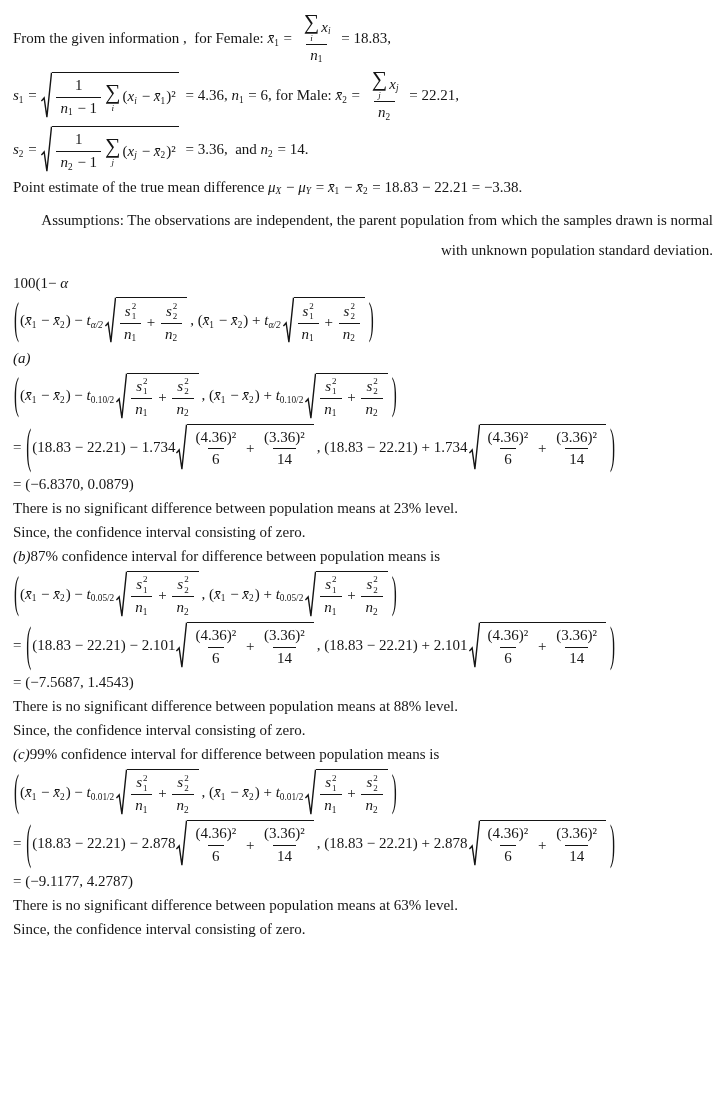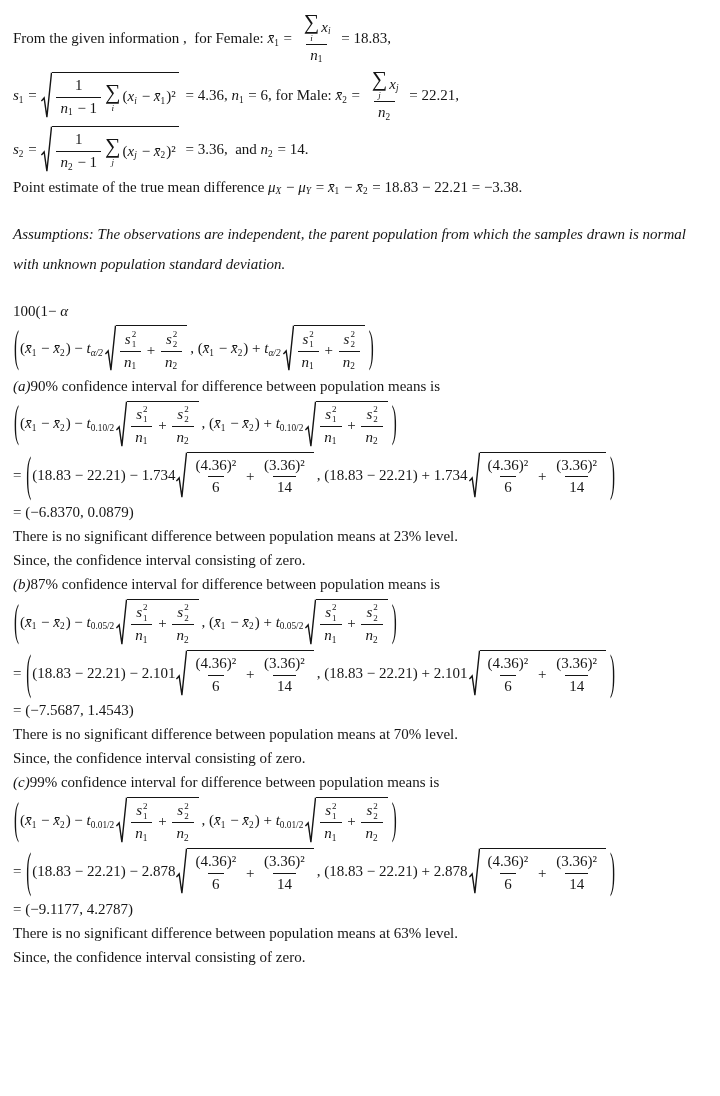--- a/index.html
+++ b/index.html
@@ -5,23 +5,23 @@
   html,body{margin:0;padding:0;}
   body{
     width:720px;height:1096px;overflow:hidden;
     background:#ffffff;color:#151515;
     font-family:"Liberation Serif","DejaVu Serif",serif;
     font-size:15px;
   }
   .doc{padding:8px 6px 0 13px;}
   .line{
     display:flex;align-items:center;white-space:pre;
-    margin:4px 0;line-height:1.3;min-height:20px;
+    margin:4px 0;line-height:1.3;min-height:20px;text-align:right;
   }
-  .line.wrap{display:block;white-space:normal;line-height:2.0;max-width:700px;margin:22px 0;font-style:italic;}
+  .line.wrap{display:block;white-space:normal;line-height:2.0;max-width:700px;margin:8px 0;}
   .it{font-style:italic;}
   .txt{display:inline-block;}
   
   .sb{font-size:.62em;display:inline-block;transform:translateY(.42em);padding:0 1px 0 0;}
   
   .f{display:inline-flex;flex-direction:column;align-items:center;vertical-align:middle;margin:0 2px;}
   .fn,.fd{display:flex;align-items:center;justify-content:center;padding:0 4px;white-space:pre;}
   .fd{border-top:1px solid #151515;margin-top:1px;padding-top:1px;}
   
   .root{display:inline-flex;align-items:stretch;margin:0 3px 0 1px;}
@@ -50,21 +50,21 @@
           <path d="M0.5 37 L4 33 L7.5 57.5 L13.4 0.8" fill="none" stroke="#151515" stroke-width="1.4" vector-effect="non-scaling-stroke"></path>
         </svg><span class="rc"><span class="f"><span class="fn"><span class="txt">1</span></span><span class="fd"><span class="it">n</span><span class="sb">2</span><span class="txt"> − 1</span></span></span><span class="sum"><span class="sig">∑</span><span class="ssb">j</span></span><span class="txt">(</span><span class="it">x</span><span class="sb it">j</span><span class="txt"> − </span><span class="it">x̄</span><span class="sb">2</span><span class="txt">)²</span></span></span><span class="txt"> = 3.36,  and </span><span class="it">n</span><span class="sb">2</span><span class="txt"> = 14.</span></div>
     <div class="line"><span class="txt">Point estimate of the true mean difference </span><span class="it">μ</span><span class="sb it">X</span><span class="txt"> − </span><span class="it">μ</span><span class="sb it">Y</span><span class="txt"> = </span><span class="it">x̄</span><span class="sb">1</span><span class="txt"> − </span><span class="it">x̄</span><span class="sb">2</span><span class="txt"> = 18.83 − 22.21 = −3.38.</span></div>
     <div class="line wrap"><span class="txt">Assumptions: The observations are independent, the parent population from which the samples drawn is normal with unknown population standard deviation.</span></div>
     <div class="line"><span class="txt">100(1− </span><span class="it">α</span></div>
     <div class="line"><span class="big" style="transform: scaleY(2.9);">(</span><span class="txt">(</span><span class="it">x̄</span><span class="sb">1</span><span class="txt"> − </span><span class="it">x̄</span><span class="sb">2</span><span class="txt">) − </span><span class="it">t</span><span class="sb it">α/2</span><span class="root"><svg class="radsvg" viewBox="0 0 14 60" preserveAspectRatio="none">
           <path d="M0.5 37 L4 33 L7.5 57.5 L13.4 0.8" fill="none" stroke="#151515" stroke-width="1.4" vector-effect="non-scaling-stroke"></path>
         </svg><span class="rc"><span class="f"><span class="fn"><span class="scr"><span class="b">s</span><span class="st"><span>2</span><span>1</span></span></span></span><span class="fd"><span class="it">n</span><span class="sb">1</span></span></span><span class="txt"> + </span><span class="f"><span class="fn"><span class="scr"><span class="b">s</span><span class="st"><span>2</span><span>2</span></span></span></span><span class="fd"><span class="it">n</span><span class="sb">2</span></span></span></span></span><span class="txt">, (</span><span class="it">x̄</span><span class="sb">1</span><span class="txt"> − </span><span class="it">x̄</span><span class="sb">2</span><span class="txt">) + </span><span class="it">t</span><span class="sb it">α/2</span><span class="root"><svg class="radsvg" viewBox="0 0 14 60" preserveAspectRatio="none">
           <path d="M0.5 37 L4 33 L7.5 57.5 L13.4 0.8" fill="none" stroke="#151515" stroke-width="1.4" vector-effect="non-scaling-stroke"></path>
         </svg><span class="rc"><span class="f"><span class="fn"><span class="scr"><span class="b">s</span><span class="st"><span>2</span><span>1</span></span></span></span><span class="fd"><span class="it">n</span><span class="sb">1</span></span></span><span class="txt"> + </span><span class="f"><span class="fn"><span class="scr"><span class="b">s</span><span class="st"><span>2</span><span>2</span></span></span></span><span class="fd"><span class="it">n</span><span class="sb">2</span></span></span></span></span><span class="big" style="transform: scaleY(2.9);">)</span></div>
-    <div class="line"><span class="it">(a)</span><span class="txt">90% confidence interval for difference between population means is</span></div>
+    <div class="line"><span class="it">(a)</span></div>
     <div class="line"><span class="big" style="transform: scaleY(2.9);">(</span><span class="txt">(</span><span class="it">x̄</span><span class="sb">1</span><span class="txt"> − </span><span class="it">x̄</span><span class="sb">2</span><span class="txt">) − </span><span class="it">t</span><span class="sb">0.10/2</span><span class="root"><svg class="radsvg" viewBox="0 0 14 60" preserveAspectRatio="none">
           <path d="M0.5 37 L4 33 L7.5 57.5 L13.4 0.8" fill="none" stroke="#151515" stroke-width="1.4" vector-effect="non-scaling-stroke"></path>
         </svg><span class="rc"><span class="f"><span class="fn"><span class="scr"><span class="b">s</span><span class="st"><span>2</span><span>1</span></span></span></span><span class="fd"><span class="it">n</span><span class="sb">1</span></span></span><span class="txt"> + </span><span class="f"><span class="fn"><span class="scr"><span class="b">s</span><span class="st"><span>2</span><span>2</span></span></span></span><span class="fd"><span class="it">n</span><span class="sb">2</span></span></span></span></span><span class="txt">, (</span><span class="it">x̄</span><span class="sb">1</span><span class="txt"> − </span><span class="it">x̄</span><span class="sb">2</span><span class="txt">) + </span><span class="it">t</span><span class="sb">0.10/2</span><span class="root"><svg class="radsvg" viewBox="0 0 14 60" preserveAspectRatio="none">
           <path d="M0.5 37 L4 33 L7.5 57.5 L13.4 0.8" fill="none" stroke="#151515" stroke-width="1.4" vector-effect="non-scaling-stroke"></path>
         </svg><span class="rc"><span class="f"><span class="fn"><span class="scr"><span class="b">s</span><span class="st"><span>2</span><span>1</span></span></span></span><span class="fd"><span class="it">n</span><span class="sb">1</span></span></span><span class="txt"> + </span><span class="f"><span class="fn"><span class="scr"><span class="b">s</span><span class="st"><span>2</span><span>2</span></span></span></span><span class="fd"><span class="it">n</span><span class="sb">2</span></span></span></span></span><span class="big" style="transform: scaleY(2.9);">)</span></div>
     <div class="line"><span class="txt">= </span><span class="big" style="transform: scaleY(3.3);">(</span><span class="txt">(18.83 − 22.21) − 1.734</span><span class="root"><svg class="radsvg" viewBox="0 0 14 60" preserveAspectRatio="none">
           <path d="M0.5 37 L4 33 L7.5 57.5 L13.4 0.8" fill="none" stroke="#151515" stroke-width="1.4" vector-effect="non-scaling-stroke"></path>
         </svg><span class="rc"><span class="f"><span class="fn"><span class="txt">(4.36)²</span></span><span class="fd"><span class="txt">6</span></span></span><span class="txt"> + </span><span class="f"><span class="fn"><span class="txt">(3.36)²</span></span><span class="fd"><span class="txt">14</span></span></span></span></span><span class="txt">, (18.83 − 22.21) + 1.734</span><span class="root"><svg class="radsvg" viewBox="0 0 14 60" preserveAspectRatio="none">
           <path d="M0.5 37 L4 33 L7.5 57.5 L13.4 0.8" fill="none" stroke="#151515" stroke-width="1.4" vector-effect="non-scaling-stroke"></path>
         </svg><span class="rc"><span class="f"><span class="fn"><span class="txt">(4.36)²</span></span><span class="fd"><span class="txt">6</span></span></span><span class="txt"> + </span><span class="f"><span class="fn"><span class="txt">(3.36)²</span></span><span class="fd"><span class="txt">14</span></span></span></span></span><span class="big" style="transform: scaleY(3.3);">)</span></div>
@@ -76,21 +76,21 @@
           <path d="M0.5 37 L4 33 L7.5 57.5 L13.4 0.8" fill="none" stroke="#151515" stroke-width="1.4" vector-effect="non-scaling-stroke"></path>
         </svg><span class="rc"><span class="f"><span class="fn"><span class="scr"><span class="b">s</span><span class="st"><span>2</span><span>1</span></span></span></span><span class="fd"><span class="it">n</span><span class="sb">1</span></span></span><span class="txt"> + </span><span class="f"><span class="fn"><span class="scr"><span class="b">s</span><span class="st"><span>2</span><span>2</span></span></span></span><span class="fd"><span class="it">n</span><span class="sb">2</span></span></span></span></span><span class="txt">, (</span><span class="it">x̄</span><span class="sb">1</span><span class="txt"> − </span><span class="it">x̄</span><span class="sb">2</span><span class="txt">) + </span><span class="it">t</span><span class="sb">0.05/2</span><span class="root"><svg class="radsvg" viewBox="0 0 14 60" preserveAspectRatio="none">
           <path d="M0.5 37 L4 33 L7.5 57.5 L13.4 0.8" fill="none" stroke="#151515" stroke-width="1.4" vector-effect="non-scaling-stroke"></path>
         </svg><span class="rc"><span class="f"><span class="fn"><span class="scr"><span class="b">s</span><span class="st"><span>2</span><span>1</span></span></span></span><span class="fd"><span class="it">n</span><span class="sb">1</span></span></span><span class="txt"> + </span><span class="f"><span class="fn"><span class="scr"><span class="b">s</span><span class="st"><span>2</span><span>2</span></span></span></span><span class="fd"><span class="it">n</span><span class="sb">2</span></span></span></span></span><span class="big" style="transform: scaleY(2.9);">)</span></div>
     <div class="line"><span class="txt">= </span><span class="big" style="transform: scaleY(3.3);">(</span><span class="txt">(18.83 − 22.21) − 2.101</span><span class="root"><svg class="radsvg" viewBox="0 0 14 60" preserveAspectRatio="none">
           <path d="M0.5 37 L4 33 L7.5 57.5 L13.4 0.8" fill="none" stroke="#151515" stroke-width="1.4" vector-effect="non-scaling-stroke"></path>
         </svg><span class="rc"><span class="f"><span class="fn"><span class="txt">(4.36)²</span></span><span class="fd"><span class="txt">6</span></span></span><span class="txt"> + </span><span class="f"><span class="fn"><span class="txt">(3.36)²</span></span><span class="fd"><span class="txt">14</span></span></span></span></span><span class="txt">, (18.83 − 22.21) + 2.101</span><span class="root"><svg class="radsvg" viewBox="0 0 14 60" preserveAspectRatio="none">
           <path d="M0.5 37 L4 33 L7.5 57.5 L13.4 0.8" fill="none" stroke="#151515" stroke-width="1.4" vector-effect="non-scaling-stroke"></path>
         </svg><span class="rc"><span class="f"><span class="fn"><span class="txt">(4.36)²</span></span><span class="fd"><span class="txt">6</span></span></span><span class="txt"> + </span><span class="f"><span class="fn"><span class="txt">(3.36)²</span></span><span class="fd"><span class="txt">14</span></span></span></span></span><span class="big" style="transform: scaleY(3.3);">)</span></div>
     <div class="line"><span class="txt">= (−7.5687, 1.4543)</span></div>
-    <div class="line"><span class="txt">There is no significant difference between population means at 70% level.</span></div>
+    <div class="line"><span class="txt">There is no significant difference between population means at 88% level.</span></div>
     <div class="line"><span class="txt">Since, the confidence interval consisting of zero.</span></div>
     <div class="line"><span class="it">(c)</span><span class="txt">99% confidence interval for difference between population means is</span></div>
     <div class="line"><span class="big" style="transform: scaleY(2.9);">(</span><span class="txt">(</span><span class="it">x̄</span><span class="sb">1</span><span class="txt"> − </span><span class="it">x̄</span><span class="sb">2</span><span class="txt">) − </span><span class="it">t</span><span class="sb">0.01/2</span><span class="root"><svg class="radsvg" viewBox="0 0 14 60" preserveAspectRatio="none">
           <path d="M0.5 37 L4 33 L7.5 57.5 L13.4 0.8" fill="none" stroke="#151515" stroke-width="1.4" vector-effect="non-scaling-stroke"></path>
         </svg><span class="rc"><span class="f"><span class="fn"><span class="scr"><span class="b">s</span><span class="st"><span>2</span><span>1</span></span></span></span><span class="fd"><span class="it">n</span><span class="sb">1</span></span></span><span class="txt"> + </span><span class="f"><span class="fn"><span class="scr"><span class="b">s</span><span class="st"><span>2</span><span>2</span></span></span></span><span class="fd"><span class="it">n</span><span class="sb">2</span></span></span></span></span><span class="txt">, (</span><span class="it">x̄</span><span class="sb">1</span><span class="txt"> − </span><span class="it">x̄</span><span class="sb">2</span><span class="txt">) + </span><span class="it">t</span><span class="sb">0.01/2</span><span class="root"><svg class="radsvg" viewBox="0 0 14 60" preserveAspectRatio="none">
           <path d="M0.5 37 L4 33 L7.5 57.5 L13.4 0.8" fill="none" stroke="#151515" stroke-width="1.4" vector-effect="non-scaling-stroke"></path>
         </svg><span class="rc"><span class="f"><span class="fn"><span class="scr"><span class="b">s</span><span class="st"><span>2</span><span>1</span></span></span></span><span class="fd"><span class="it">n</span><span class="sb">1</span></span></span><span class="txt"> + </span><span class="f"><span class="fn"><span class="scr"><span class="b">s</span><span class="st"><span>2</span><span>2</span></span></span></span><span class="fd"><span class="it">n</span><span class="sb">2</span></span></span></span></span><span class="big" style="transform: scaleY(2.9);">)</span></div>
     <div class="line"><span class="txt">= </span><span class="big" style="transform: scaleY(3.3);">(</span><span class="txt">(18.83 − 22.21) − 2.878</span><span class="root"><svg class="radsvg" viewBox="0 0 14 60" preserveAspectRatio="none">
           <path d="M0.5 37 L4 33 L7.5 57.5 L13.4 0.8" fill="none" stroke="#151515" stroke-width="1.4" vector-effect="non-scaling-stroke"></path>
         </svg><span class="rc"><span class="f"><span class="fn"><span class="txt">(4.36)²</span></span><span class="fd"><span class="txt">6</span></span></span><span class="txt"> + </span><span class="f"><span class="fn"><span class="txt">(3.36)²</span></span><span class="fd"><span class="txt">14</span></span></span></span></span><span class="txt">, (18.83 − 22.21) + 2.878</span><span class="root"><svg class="radsvg" viewBox="0 0 14 60" preserveAspectRatio="none">

